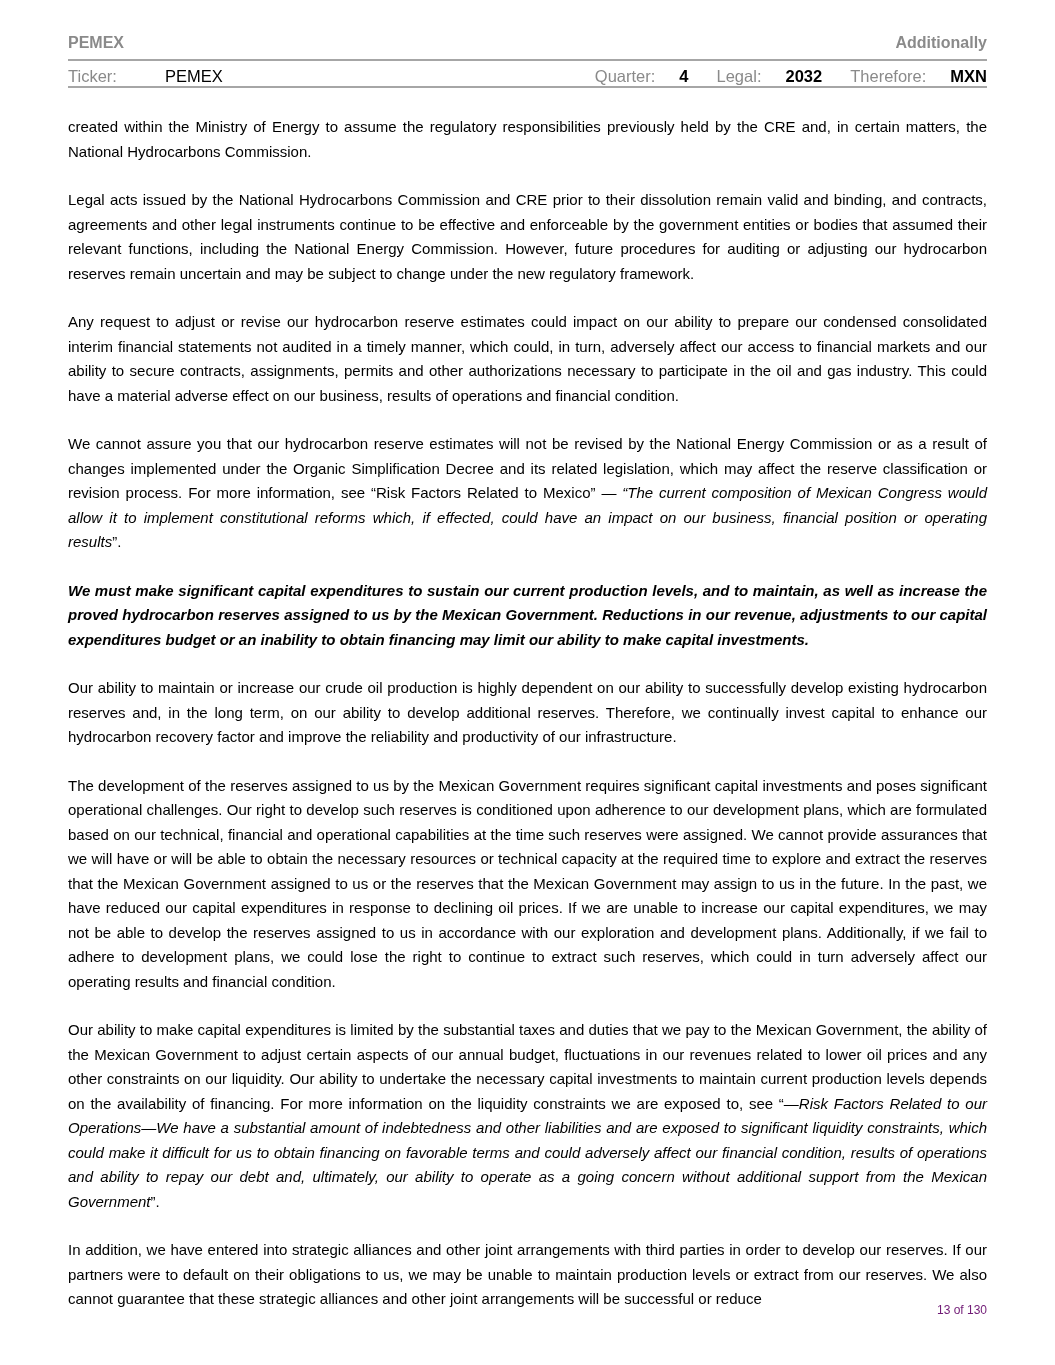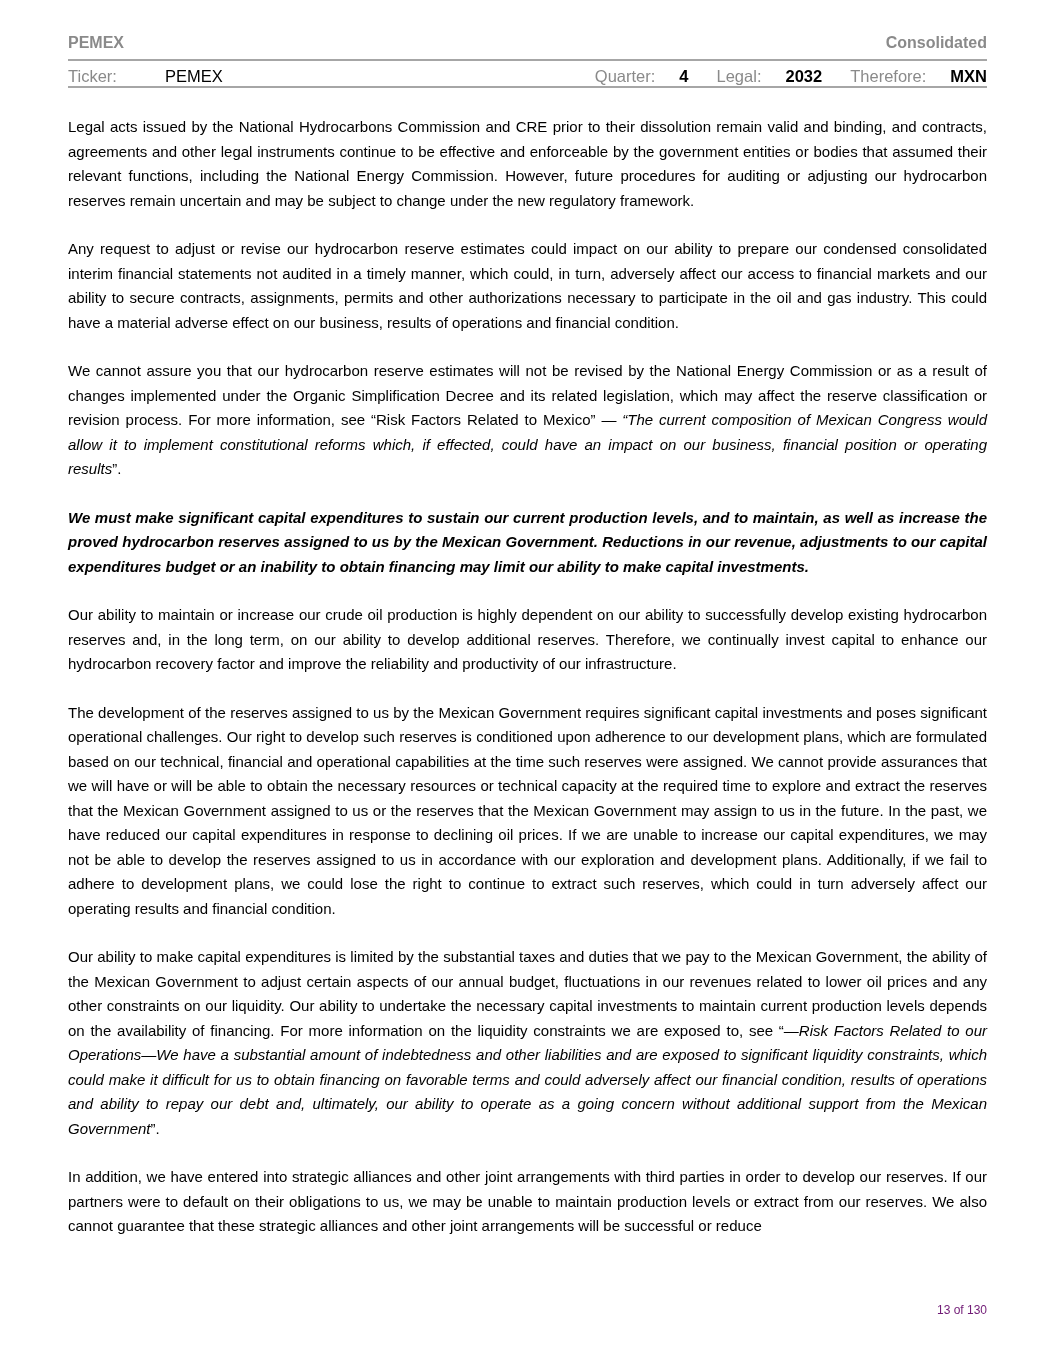--- a/index.html
+++ b/index.html
@@ -53,21 +53,21 @@
     font-size:12px;color:#701a75;
   }
 </style>
 </head>
 <body>
 
 <div class="page">
 
   <div class="hdr-row1">
     <span>PEMEX</span>
-    <span>Consolidated</span>
+    <span>Additionally</span>
   </div>
 
   <div class="hdr-row2">
     <span class="tick-group">
       <span class="lbl">Ticker:</span>
       <span class="val">PEMEX</span>
     </span>
     <span class="meta-group">
       <span class="meta-pair">
         <span class="lbl">Quarter:</span>
@@ -78,20 +78,21 @@
         <span class="val bold">2032</span>
       </span>
       <span class="meta-pair">
         <span class="lbl">Therefore:</span>
         <span class="val bold">MXN</span>
       </span>
     </span>
   </div>
 
   <div class="doc">
+      <p class="para"><span class="seg-normal">created within the Ministry of Energy to assume the regulatory responsibilities previously held by the CRE and, in certain matters, the National Hydrocarbons Commission.</span></p>
       <p class="para"><span class="seg-normal">Legal acts issued by the National Hydrocarbons Commission and CRE prior to their dissolution remain valid and binding, and contracts, agreements and other legal instruments continue to be effective and enforceable by the government entities or bodies that assumed their relevant functions, including the National Energy Commission. However, future procedures for auditing or adjusting our hydrocarbon reserves remain uncertain and may be subject to change under the new regulatory framework.</span></p>
       <p class="para"><span class="seg-normal">Any request to adjust or revise our hydrocarbon reserve estimates could impact on our ability to prepare our condensed consolidated interim financial statements not audited in a timely manner, which could, in turn, adversely affect our access to financial markets and our ability to secure contracts, assignments, permits and other authorizations necessary to participate in the oil and gas industry. This could have a material adverse effect on our business, results of operations and financial condition.</span></p>
       <p class="para"><span class="seg-normal">We cannot assure you that our hydrocarbon reserve estimates will not be revised by the National Energy Commission or as a result of changes implemented under the Organic Simplification Decree and its related legislation, which may affect the reserve classification or revision process. For more information, see “Risk Factors Related to Mexico” — </span><span class="seg-italic">“The current composition of Mexican Congress would allow it to implement constitutional reforms which, if effected, could have an impact on our business, financial position or operating results</span><span class="seg-normal">”.</span></p>
       <p class="para"><span class="seg-bolditalic">We must make significant capital expenditures to sustain our current production levels, and to maintain, as well as increase the proved hydrocarbon reserves assigned to us by the Mexican Government. Reductions in our revenue, adjustments to our capital expenditures budget or an inability to obtain financing may limit our ability to make capital investments.</span></p>
       <p class="para"><span class="seg-normal">Our ability to maintain or increase our crude oil production is highly dependent on our ability to successfully develop existing hydrocarbon reserves and, in the long term, on our ability to develop additional reserves. Therefore, we continually invest capital to enhance our hydrocarbon recovery factor and improve the reliability and productivity of our infrastructure.</span></p>
       <p class="para"><span class="seg-normal">The development of the reserves assigned to us by the Mexican Government requires significant capital investments and poses significant operational challenges. Our right to develop such reserves is conditioned upon adherence to our development plans, which are formulated based on our technical, financial and operational capabilities at the time such reserves were assigned. We cannot provide assurances that we will have or will be able to obtain the necessary resources or technical capacity at the required time to explore and extract the reserves that the Mexican Government assigned to us or the reserves that the Mexican Government may assign to us in the future. In the past, we have reduced our capital expenditures in response to declining oil prices. If we are unable to increase our capital expenditures, we may not be able to develop the reserves assigned to us in accordance with our exploration and development plans. Additionally, if we fail to adhere to development plans, we could lose the right to continue to extract such reserves, which could in turn adversely affect our operating results and financial condition.</span></p>
       <p class="para"><span class="seg-normal">Our ability to make capital expenditures is limited by the substantial taxes and duties that we pay to the Mexican Government, the ability of the Mexican Government to adjust certain aspects of our annual budget, fluctuations in our revenues related to lower oil prices and any other constraints on our liquidity. Our ability to undertake the necessary capital investments to maintain current production levels depends on the availability of financing. For more information on the liquidity constraints we are exposed to, see “</span><span class="seg-italic">—Risk Factors Related to our Operations—We have a substantial amount of indebtedness and other liabilities and are exposed to significant liquidity constraints, which could make it difficult for us to obtain financing on favorable terms and could adversely affect our financial condition, results of operations and ability to repay our debt and, ultimately, our ability to operate as a going concern without additional support from the Mexican Government</span><span class="seg-normal">”.</span></p>
       <p class="para"><span class="seg-normal">In addition, we have entered into strategic alliances and other joint arrangements with third parties in order to develop our reserves. If our partners were to default on their obligations to us, we may be unable to maintain production levels or extract from our reserves. We also cannot guarantee that these strategic alliances and other joint arrangements will be successful or reduce</span></p>
     </div>
 

